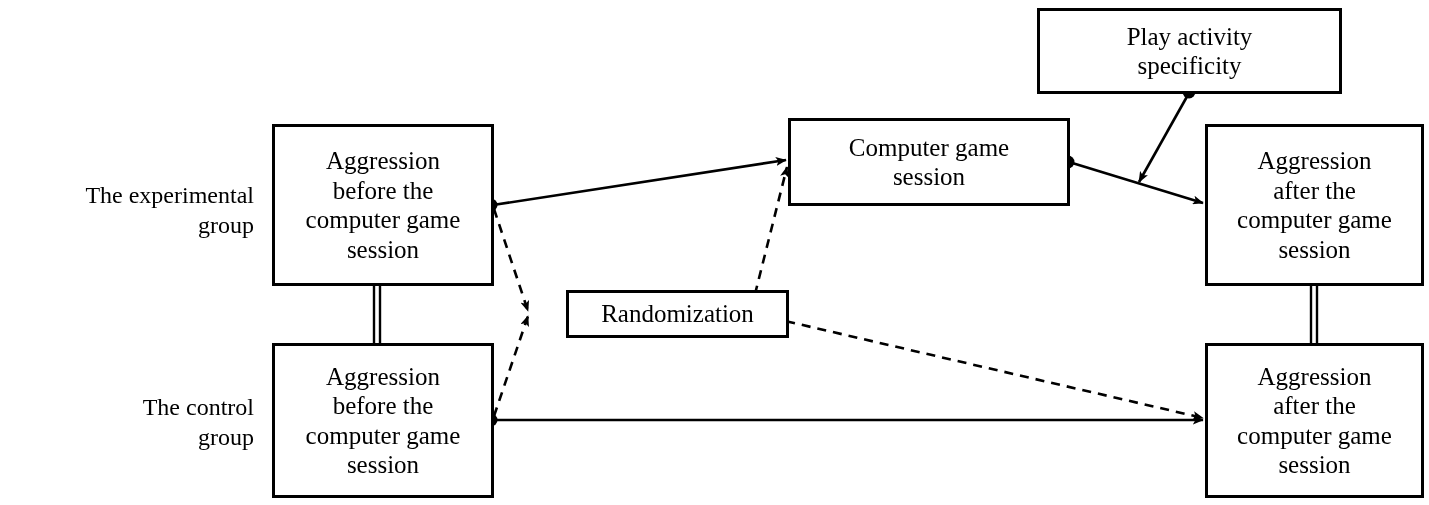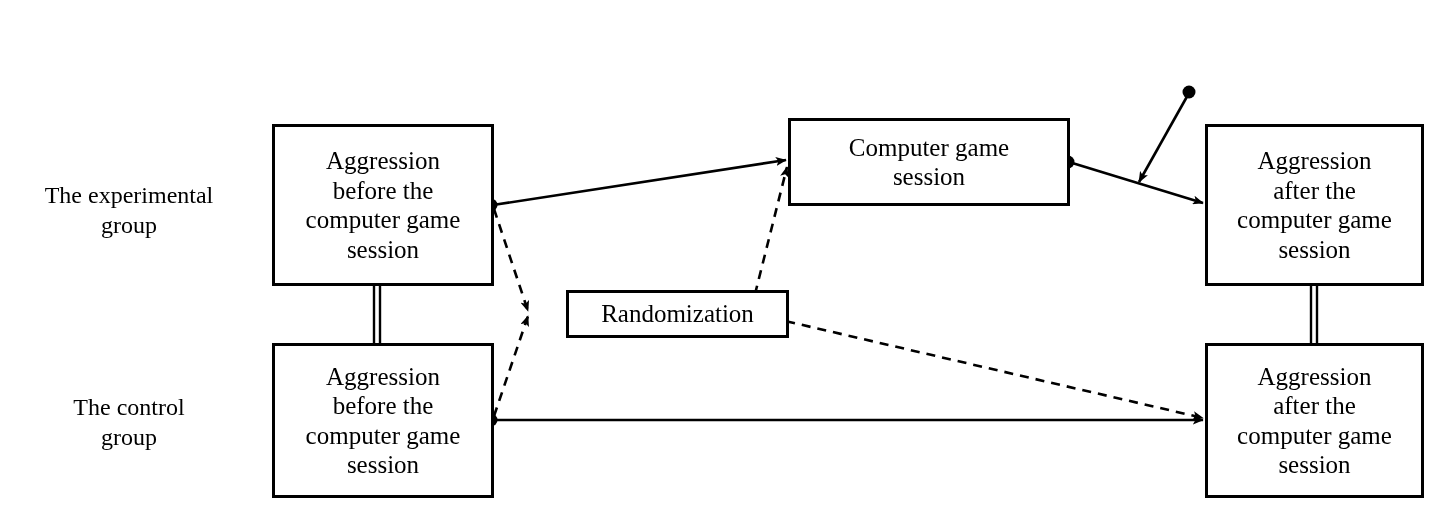--- a/index.html
+++ b/index.html
@@ -39,21 +39,21 @@
   }
   .node .node-label {
     display: block;
     padding: 0 8px;
     white-space: pre-line;
   }
   .grouplabel {
     position: absolute;
     font-size: 24px;
     line-height: 1.25;
-    text-align: center;
+    text-align: right;
     white-space: pre-line;
     z-index: 2;
   }
   
   #node-exp-pre     { left: 272px; top: 124px; width: 222px; height: 162px; }
   #node-exp-post    { left: 1205px; top: 124px; width: 219px; height: 162px; }
   #node-ctl-pre     { left: 272px; top: 343px; width: 222px; height: 155px; }
   #node-ctl-post    { left: 1205px; top: 343px; width: 219px; height: 155px; }
   #node-randomization { left: 530px; top: 290px; width: 223px; height: 48px; font-size: 25px; margin-left: 36px; }
   #node-game-session  { left: 788px; top: 118px; width: 282px; height: 88px; }
@@ -141,14 +141,18 @@
 
   <div class="node" id="node-randomization">
     <span class="node-label">Randomization</span>
   </div>
 
   <div class="node" id="node-game-session">
     <span class="node-label">Computer game
 session</span>
   </div>
 
+  <div class="node" id="node-play-activity">
+    <span class="node-label">Play activity
+specificity</span>
+  </div>
 
 </div>
 
 </body></html>

